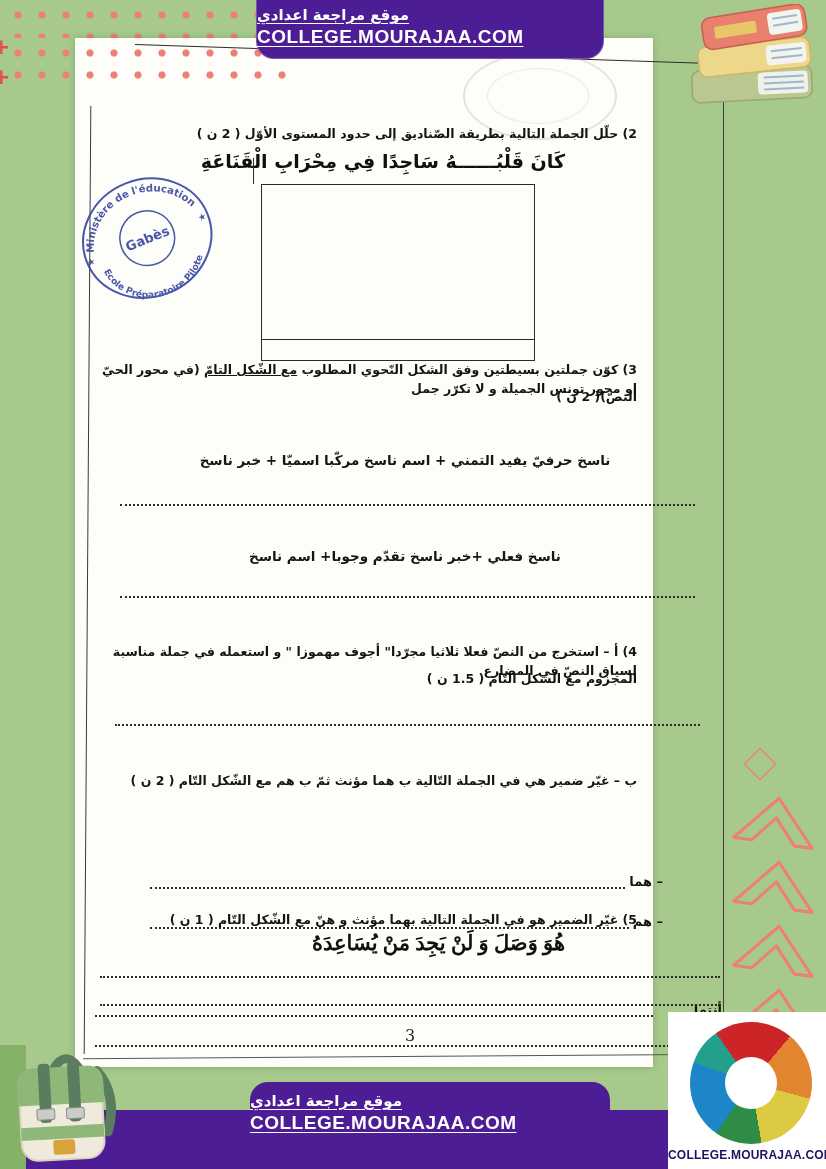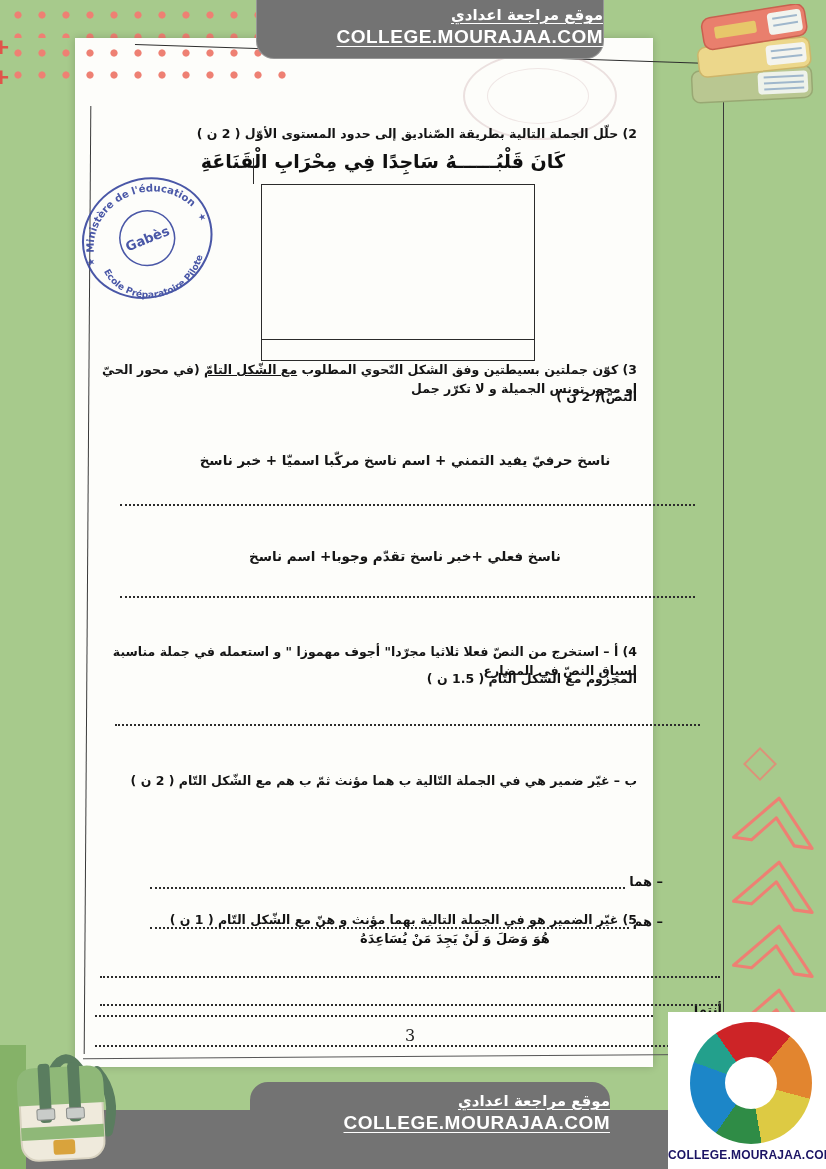--- a/index.html
+++ b/index.html
@@ -33,21 +33,21 @@
   .answer-box .strip{position:absolute;left:0;right:0;bottom:20px;border-bottom:1.4px solid #2b2b2b;}
   .box-tick{position:absolute;left:178px;top:120px;width:0;height:26px;border-left:1.4px solid #2b2b2b;}
 
   .stamp{position:absolute;left:2px;top:136px;width:142px;height:132px;transform:rotate(-22deg);opacity:.92;}
   .faint-stamp{position:absolute;left:388px;top:14px;width:150px;height:84px;border:2px solid rgba(190,150,155,.28);border-radius:50%;}
   .faint-stamp-inner{position:absolute;left:412px;top:30px;width:100px;height:54px;border:1.5px solid rgba(190,150,155,.22);border-radius:50%;}
 
   .pagenum{position:absolute;left:290px;top:988px;width:90px;text-align:center;font:400 16px "DejaVu Serif",serif;color:#222;}
 
   
-  .banner{position:absolute;background:#737373;text-align:right;color:#fff;}
+  .banner{position:absolute;background:#4c1d95;text-align:left;color:#fff;}
   .banner-top{left:256px;top:0;width:346px;height:58px;border-radius:0 0 18px 18px;z-index:10;border:1px solid rgba(255,255,255,.25);border-top:none;}
   .banner-bottom-band{left:0;top:1110px;width:826px;height:59px;z-index:8;}
   .banner-bottom-tab{left:250px;top:1082px;width:360px;height:87px;border-radius:18px 18px 0 0;z-index:9;}
   .banner .ar{font:700 15px "DejaVu Sans",sans-serif;text-decoration:underline;text-underline-offset:3px;margin-top:6px;}
   .banner .url{font:700 19px "Liberation Sans",sans-serif;letter-spacing:.5px;text-decoration:underline;text-underline-offset:3px;margin-top:2px;}
 
   
   .chev{position:absolute;left:733px;width:90px;height:66px;z-index:6;transform:rotate(8deg);}
   .chev1{top:786px;} .chev2{top:850px;} .chev3{top:914px;} .chev4{top:978px;}
   .diamond{position:absolute;left:748px;top:752px;width:20px;height:20px;border:2.5px solid rgba(238,128,115,.75);transform:rotate(45deg);z-index:6;background:transparent;}
@@ -123,21 +123,21 @@
     <div class="ansrow" style="left:75px;top:792px;width:513px;">
         <span class="lbl">–    هما</span>
         <span class="leader"></span>
       </div>
     <div class="ansrow" style="left:75px;top:832px;width:513px;justify-content:space-between;">
         <span class="lbl">–    هم</span>
         <span class="leader"></span>
       </div>
 
     <div class="qline" style="top:872px;">5) غيّر  الضمير  هو  في الجملة التالية  بهما مؤنث و  هنّ مع الشّكل التّام ( 1 ن )</div>
-    <div class="bigsen" style="left:270px;top:893px;width:220px;font-size:13px;">هُوَ وَصَلَ وَ لَنْ يَجِدَ مَنْ يُسَاعِدَهُ</div>
+    <div class="bigsen" style="left:270px;top:893px;width:220px;font-size:21px;font-family:Liberation Serif, serif;">هُوَ وَصَلَ وَ لَنْ يَجِدَ مَنْ يُسَاعِدَهُ</div>
     <div class="ansrow" style="left:20px;top:920px;width:627px;gap:37px;">
         <span class="lbl">أنتما</span>
         <span class="leader"></span>
       </div>
     <div class="dotline" style="left:25px;top:938px;width:620px;"></div>
     <div class="ansrow" style="left:20px;top:950px;width:627px;">
         <span class="lbl">هنّ</span>
         <span class="leader"></span>
       </div>
     <div class="dotline" style="left:25px;top:966px;width:620px;"></div>

